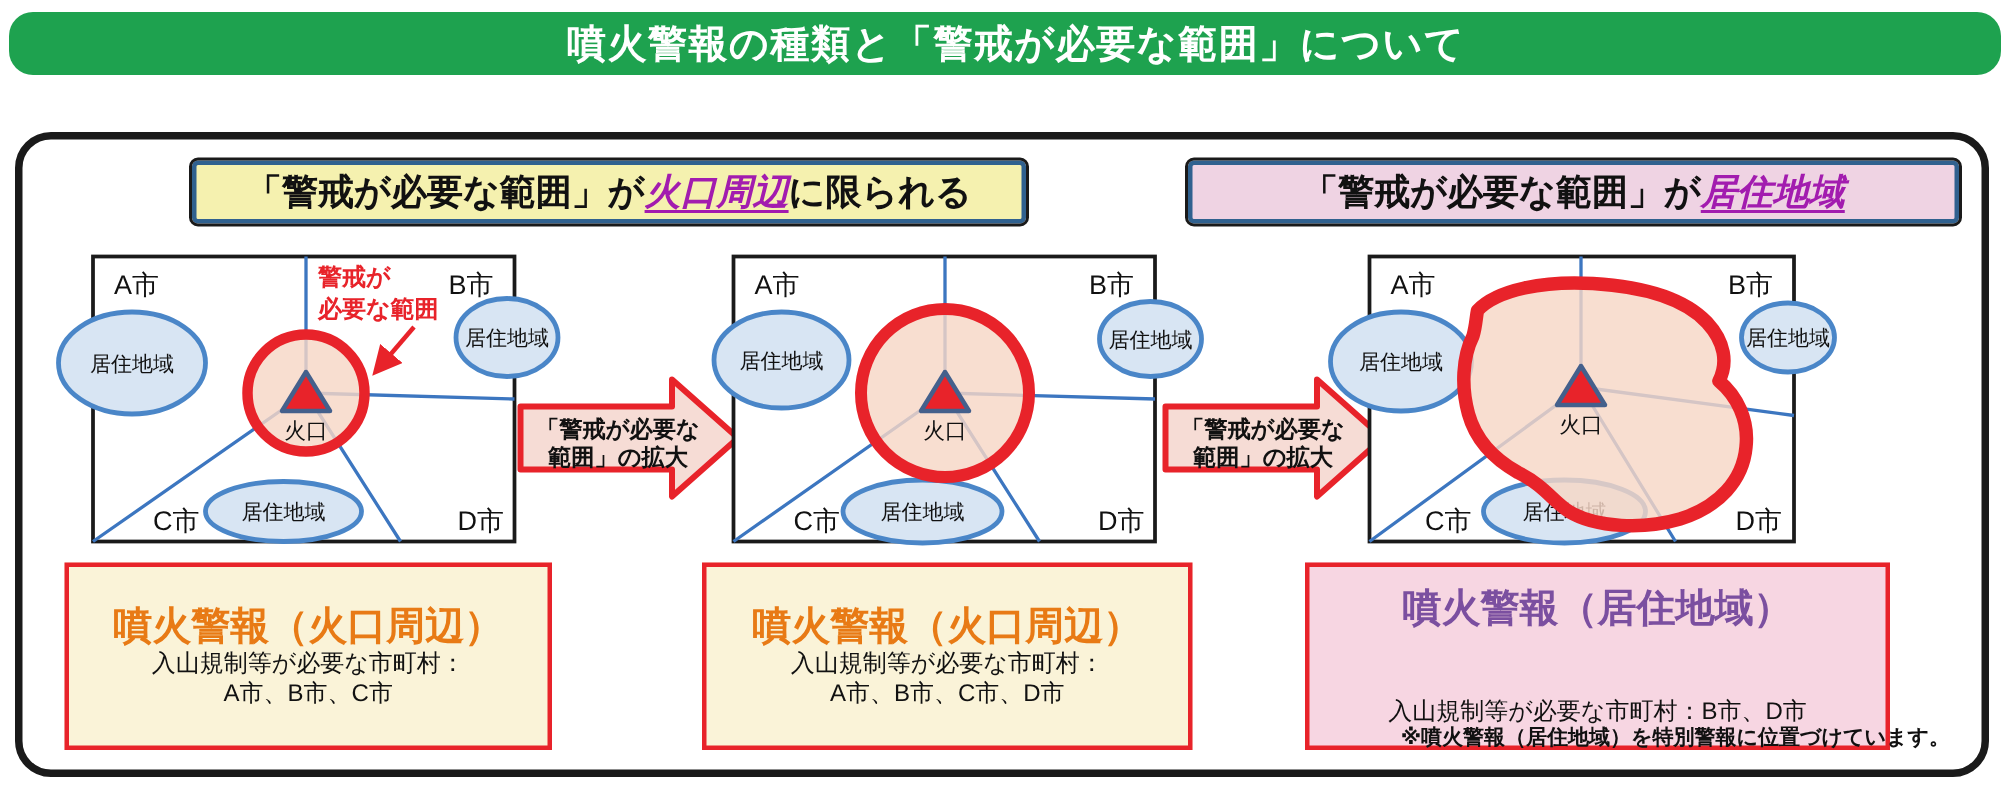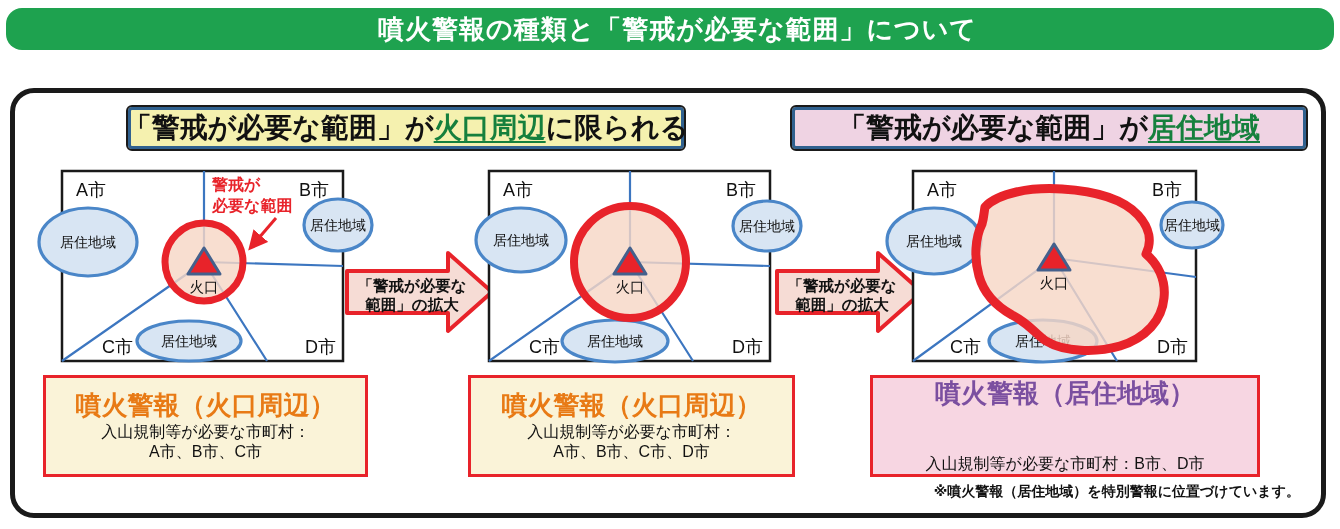--- a/index.html
+++ b/index.html
@@ -14,44 +14,44 @@
     color:#fff;font-size:26px;font-weight:bold;letter-spacing:1px;padding-left:15px;
   }
   
   .panel{
     position:absolute;left:10px;top:88px;width:1316px;height:430px;background:#fff;
     border:5px solid #1a1a1a;border-radius:24px;box-sizing:border-box;
   }
   
   .shdr{
     position:absolute;top:107px;height:42px;display:flex;align-items:center;justify-content:center;
-    font-size:28px;font-weight:bold;border:3px solid #30618f;outline:2px solid #1a1a1a;
+    font-size:24px;font-weight:bold;border:3px solid #30618f;outline:2px solid #1a1a1a;
     border-radius:4px;box-sizing:border-box;white-space:nowrap;
   }
   .shdr-left{left:128px;width:556px;background:#f5f1af;}
   .shdr-right{left:792px;width:514px;background:#efd3e3;}
-  .shdr .em{color:#15803d;text-decoration:underline;text-decoration-thickness:2px;text-underline-offset:4px;}
+  .shdr .em{color:#a21caf;text-decoration:underline;text-decoration-thickness:2px;text-underline-offset:4px;font-style:italic;}
   
   .diagram{position:absolute;left:0;top:0;}
   .maprect{fill:#ffffff;stroke:#1a1a1a;stroke-width:2.5;}
   .bline{stroke:#3c76c0;stroke-width:2.2;fill:none;}
   .res{fill:#d8e5f3;stroke:#4a86c8;stroke-width:3.2;}
   .restxt{font-size:14px;text-anchor:middle;fill:#111;}
   .warn{fill:rgba(247,215,198,0.82);stroke:#e8232a;}
   .blob{fill:rgba(247,215,198,0.82);stroke:#e8232a;stroke-width:9;stroke-linejoin:round;}
   .crater{fill:#e8232a;stroke:#44608c;stroke-width:3;stroke-linejoin:round;}
   .craterlbl{font-size:14.5px;text-anchor:middle;fill:#111;}
   .city{font-size:18px;fill:#111;}
   .ann{font-size:16px;font-weight:bold;fill:#e8232a;}
   .annarrow{stroke:#e8232a;stroke-width:3;}
   .bigarrow{fill:#f6dcd5;stroke:#e8232a;stroke-width:4;stroke-linejoin:round;}
   .arrtxt{font-size:15.5px;font-weight:bold;text-anchor:middle;fill:#111;}
   
   .wbox{
-    position:absolute;top:375px;height:102px;border:3px solid #e8232a;box-sizing:border-box;
+    position:absolute;top:375px;height:125px;border:3px solid #e8232a;box-sizing:border-box;
     text-align:center;display:flex;flex-direction:column;justify-content:center;white-space:nowrap;align-items:center;
   }
   .wbox-1{left:43px;width:325px;background:#faf3d8;}
   .wbox-2{left:468px;width:327px;background:#faf3d8;}
   .wbox-3{left:870px;width:390px;background:#f7d6e2;gap:44px;}
   .btitle{font-size:26px;font-weight:bold;line-height:1.2;}
   .crater-title{color:#e87a15;}
   .res-title{color:#7b4fa0;}
   .bline-txt{font-size:16px;line-height:1.25;color:#111;}
   .footnote{

